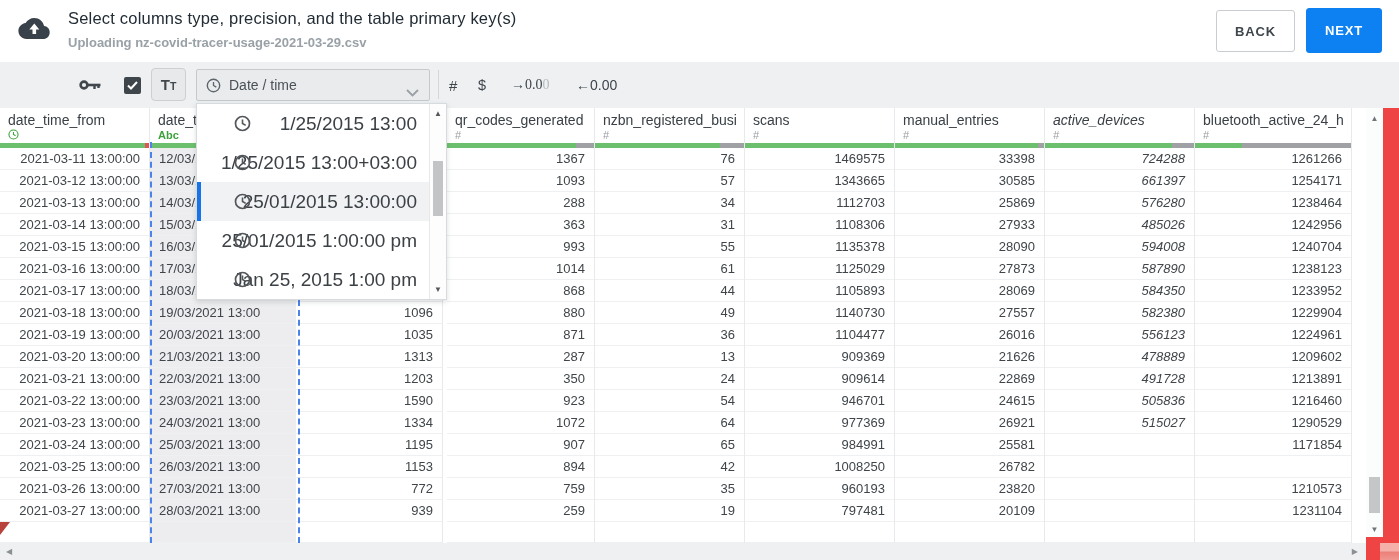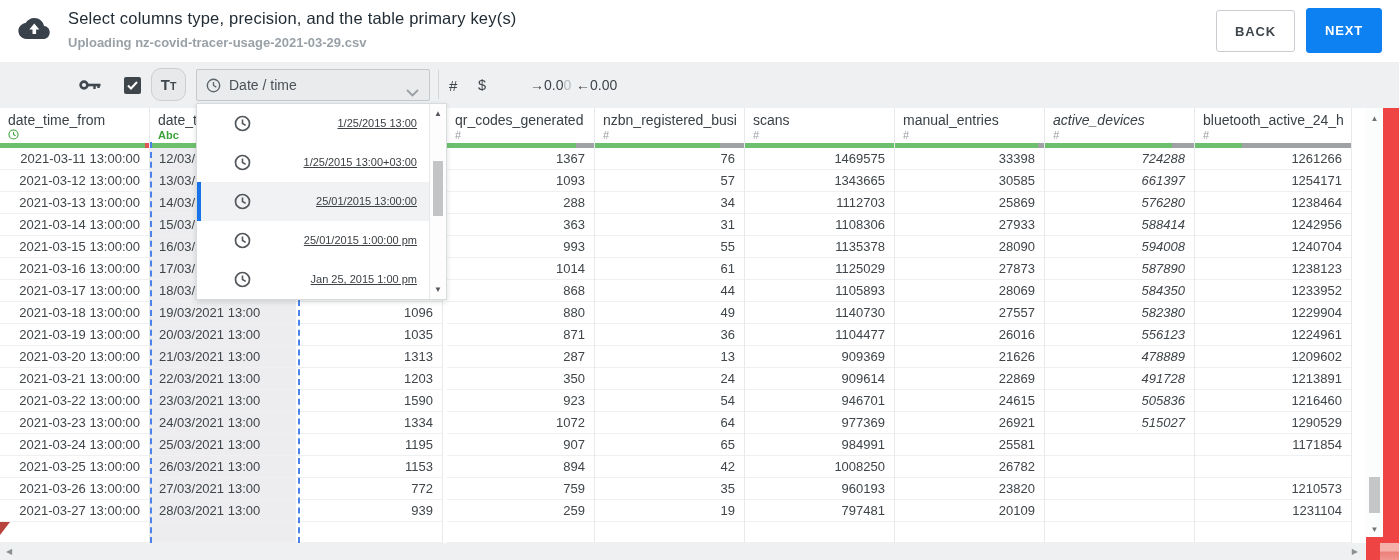--- a/index.html
+++ b/index.html
@@ -18,33 +18,33 @@
          font-size:13px; font-weight:bold; letter-spacing:.8px; border-radius:3px; cursor:pointer; }
   .btn-back { left:1216px; top:10px; width:79px; height:42px; background:#fff; border:1px solid #c9cdd1; color:#3f464c; }
   .btn-next { left:1306px; top:8px; width:76px; height:45px; background:#0d80f2; border:1px solid #0d80f2; color:#fff; }
 
   
   .toolbar { position:absolute; left:0; top:62px; width:1399px; height:46px; background:#eef0f2; }
   .key-wrap { position:absolute; left:79px; top:16px; }
   .chk { position:absolute; left:124px; top:15px; width:17px; height:17px; background:#3e454b; border-radius:2px;
          display:flex; align-items:center; justify-content:center; }
   .tt-btn { position:absolute; left:151px; top:6px; width:35px; height:33px; background:#e7e9eb; border:1px solid #cdd0d3;
-            border-radius:10px; display:flex; align-items:center; justify-content:center; color:#40474d; cursor:pointer; }
+            border-radius:4px; display:flex; align-items:center; justify-content:center; color:#40474d; cursor:pointer; }
   .tt-btn span { display:block; font-size:10.5px; font-weight:bold; }
   .tt-btn span::first-letter { font-size:15px; }
   .type-select { position:absolute; left:196px; top:7px; width:234px; height:32px; background:#e9ebed;
                  border:1px solid #c5c9cc; border-radius:2px; display:flex; align-items:center; cursor:pointer; }
   .type-select .clk { margin-left:9px; display:flex; }
   .type-select .val { margin-left:8px; font-size:14px; color:#4a5157; }
   .type-select .chev { position:absolute; right:10px; top:13px; }
   .tb-divider { position:absolute; left:438px; top:8px; width:1px; height:29px; background:#d4d7da; }
   .tb-txt { position:absolute; top:0; height:46px; display:flex; align-items:center; font-size:15px; color:#3e444a; cursor:pointer; }
   .tb-hash { left:449px; }
   .tb-dollar { left:478px; font-size:14.5px; }
-  .tb-inc { left:530px; font-size:14px; }
+  .tb-inc { left:511px; font-size:14px;font-family:Liberation Serif, serif; }
   .tb-dec { left:576px; font-size:14px; }
   .muted { color:#b6bbbf; }
 
   
   .table-region { position:absolute; left:0; top:108px; width:1366px; height:435px; background:#fff; }
   .tcol { position:absolute; top:0; height:435px; border-right:1px solid #e7e9eb; background:#fff; }
   .tcol .hdr { height:34px; padding:4px 8px 0 8px; cursor:pointer; background:#fff; }
   .tcol .hdr .cname { font-size:14px; color:#3a4045; white-space:nowrap; overflow:hidden; }
   .tcol .hdr .ctype { height:13px; margin-top:1px; font-size:11px; line-height:13px; }
   .ctype.green { color:#3da13d; font-weight:bold; }
@@ -60,21 +60,21 @@
   .al-l { text-align:left; }
   .sel-outline { position:absolute; top:34px; height:401px; border-left:2px dashed #4b83ea; border-right:2px dashed #4b83ea;
                  pointer-events:none; z-index:8; }
 
   
   .dropdown { position:absolute; left:196px; top:103px; width:251px; height:197px; background:#fff;
               border:1px solid #d8dbde; box-shadow:0 2px 5px rgba(60,64,67,.18); z-index:30; }
   .dd-list { position:absolute; left:0; top:0; right:17px; bottom:0; }
   .dd-opt { position:relative; height:39px; cursor:pointer; }
   .dd-opt .oclk { position:absolute; left:37px; top:11px; }
-  .dd-opt .olabel { display:block; text-align:right; padding-right:12px; line-height:39px; font-size:11px; color:#3c4145;text-decoration:underline; }
+  .dd-opt .olabel { display:block; text-align:right; padding-right:12px; line-height:39px; font-size:19px; color:#3c4145; }
   .dd-opt.selected { background:#f1f2f4; }
   .dd-opt.selected::before { content:""; position:absolute; left:0; top:0; bottom:0; width:4px; background:#1673e8; }
   .dd-scroll { position:absolute; right:0; top:0; bottom:0; width:17px; border-left:1px solid #e6e8ea; background:#fdfdfd; }
   .dd-scroll .arr { position:absolute; left:0; width:16px; text-align:center; font-size:8px; color:#54585c; cursor:pointer; }
   .dd-scroll .arr.up { top:5px; }
   .dd-scroll .arr.down { bottom:5px; }
   .dd-thumb { position:absolute; left:3px; top:57px; width:10px; height:55px; background:#c2c4c6; cursor:pointer; }
 
   
   .vscroll { position:absolute; left:1366px; top:108px; width:17px; height:429px; background:#fbfcfc; }
@@ -354,21 +354,21 @@
           <div class="cname">active_devices</div>
           <div class="ctype gray">#</div>
         </div>
         <div class="qbar">
           <div class="qseg green" style="width: 85%;"></div>
           <div class="qseg gray" style="width: 15%;"></div>
         </div>
         <div class="tcell al-r">724288</div>
         <div class="tcell al-r">661397</div>
         <div class="tcell al-r">576280</div>
-        <div class="tcell al-r">588414</div>
+        <div class="tcell al-r">485026</div>
         <div class="tcell al-r">594008</div>
         <div class="tcell al-r">587890</div>
         <div class="tcell al-r">584350</div>
         <div class="tcell al-r">582380</div>
         <div class="tcell al-r">556123</div>
         <div class="tcell al-r">478889</div>
         <div class="tcell al-r">491728</div>
         <div class="tcell al-r">505836</div>
         <div class="tcell al-r">515027</div>
         <div class="tcell al-r"></div>

